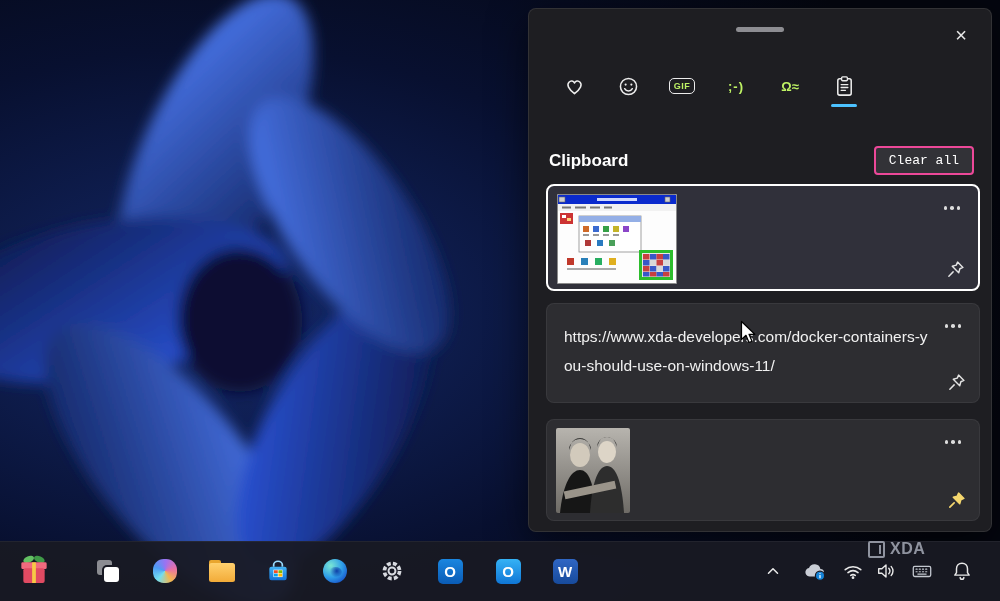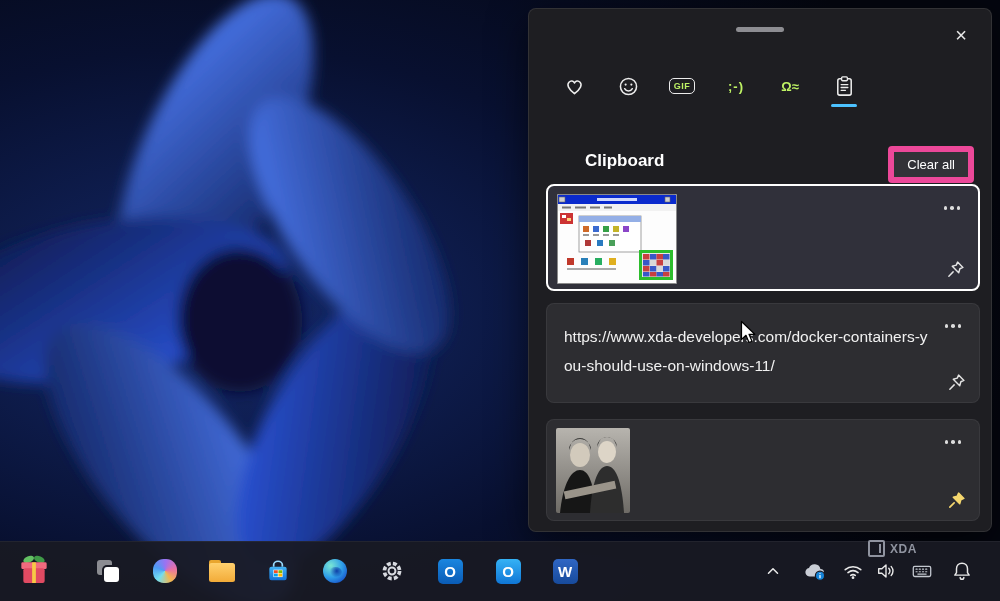--- a/index.html
+++ b/index.html
@@ -37,26 +37,26 @@
   .tab.selected::after {
     content:""; position:absolute; left:50%; bottom:0; transform:translateX(-50%);
     width:26px; height:3px; border-radius:2px; background:#4cc2ff;
   }
   .gif-box {
     border:1.6px solid #ececec; border-radius:5px; padding:2px 4px;
     font-size:9px; font-weight:bold; letter-spacing:.5px;
   }
   .kaomoji-txt { font-size:13px; font-weight:bold; letter-spacing:1px; }
   .symbols-txt { font-size:13px; font-weight:bold; }
-  .panel-header { position:absolute; left:20px; right:17px; top:136px; height:32px;margin-left:36px; }
+  .panel-header { position:absolute; left:20px; right:17px; top:136px; height:32px; }
   .panel-title { font-size:17px; font-weight:600; color:#fff; line-height:32px; }
   .clear-all {
     position:absolute; right:0; top:1px; padding:5px 13px;
-    background:#323237; border:6px solid #ec4899; border-radius:4px;
-    color:#fff; font-size:13px; cursor:pointer; font-family:Liberation Sans, sans-serif;
+    background:#323237; border:2px solid #ec4899; border-radius:4px;
+    color:#fff; font-size:13px; cursor:pointer; font-family:Liberation Mono, monospace;
   }
   .card {
     position:absolute; left:17px; width:434px;
     background:#2d2d31; border:1px solid rgba(255,255,255,.06);
     border-radius:8px; cursor:pointer;
   }
   .card.selected { background:#30303a; border:2px solid #ffffff; }
   .thumb { position:absolute; left:9px; top:8px; overflow:hidden; border-radius:2px; }
   .more-btn {
     position:absolute; right:12px; top:12px; width:28px; height:20px;
@@ -109,21 +109,21 @@
   }
   .outlook1 { background:linear-gradient(180deg,#1a86e0,#0a5bb5); }
   .outlook2 { background:linear-gradient(180deg,#35b2f5,#0f76d6); }
   .word1 { background:linear-gradient(180deg,#2f66c4,#174a9b); }
   .watermark {
     position:absolute; left:868px; top:540px; display:flex; align-items:center;
     gap:5px; color:#969aa6; z-index:40; pointer-events:none; opacity:.95;
   }
   .wm-box { width:17px; height:17px; border:2.5px solid #969aa6; border-radius:2px; position:relative; }
   .wm-box::after { content:""; position:absolute; right:2px; top:2px; bottom:2px; width:2.5px; background:#969aa6; }
-  .wm-text { font-size:12px; font-weight:800; letter-spacing:.5px; }
+  .wm-text { font-size:16px; font-weight:800; letter-spacing:.5px; }
 
   .cursor { position:absolute; left:740px; top:320px; z-index:60; pointer-events:none; }
 </style>
 </head>
 <body>
 
 <div class="wallpaper">
   <svg viewBox="0 0 1000 601" preserveAspectRatio="none">
     <defs>
       <radialGradient id="bgGlow" cx="22%" cy="52%" r="80%">

